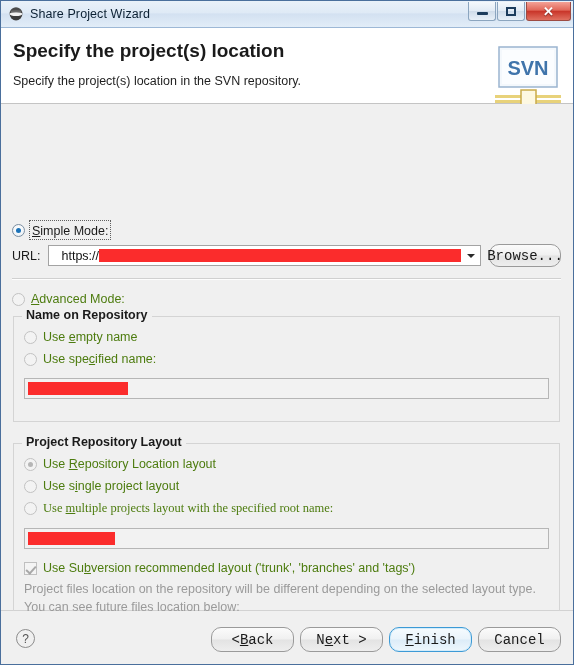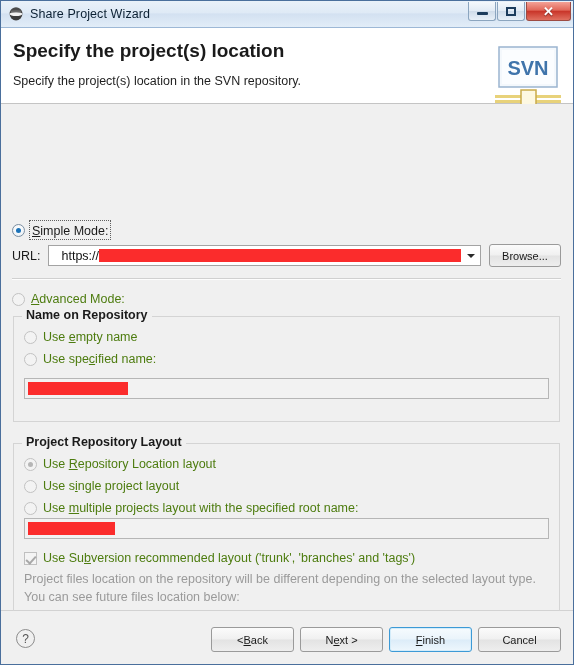--- a/index.html
+++ b/index.html
@@ -225,31 +225,32 @@
   .tri-down {
     width: 0; height: 0;
     border-left: 4px solid transparent;
     border-right: 4px solid transparent;
     border-top: 4px solid #2a2a2a;
   }
 
   .btn {
     height: 23px;
     min-width: 70px;
-    font-size: 11px;
+    font-size: 14px;
     color: #1a1a1a;
     border: 1px solid #9a9a9a;
-    border-radius: 3px;
+    border-radius: 10px;
     background: linear-gradient(to bottom, #fbfbfb 0%, #f0f0f0 48%, #e3e3e3 52%, #eeeeee 100%);
     display: inline-flex;
     align-items: center;
     justify-content: center;
     box-sizing: border-box;
     padding: 0 8px;
     white-space: nowrap;
+    font-family: Liberation Mono, monospace;
   }
   .browse-btn { margin-left: 8px; flex: 0 0 auto; width: 72px; }
 
   .hsep {
     position: absolute;
     left: 11px; right: 12px;
     height: 1px;
     background: #d0d0d0;
     border-bottom: 1px solid #fdfdfd;
   }
@@ -464,21 +465,21 @@
         <div class="opt">
           <span class="radio disabled checked"></span>
           <span class="lbl disabled"><span>Use </span><span class="mn">R</span><span>epository Location layout</span></span>
         </div>
 
         <div class="opt">
           <span class="radio disabled"></span>
           <span class="lbl disabled"><span>Use s</span><span class="mn">i</span><span>ngle project layout</span></span>
         </div>
 
-        <div class="opt" style="margin-bottom:3px;">
+        <div class="opt" style="margin-bottom:12px;font-family:Liberation Serif, serif;">
           <span class="radio disabled"></span>
           <span class="lbl disabled"><span>Use </span><span class="mn">m</span><span>ultiple projects layout with the specified root name:</span></span>
         </div>
 
         <div class="txtfield">
           <span class="redact-sm" style="width:87px;"></span>
           <span></span>
         </div>
 
         <div class="opt" style="margin-top:12px; margin-bottom:0;">

